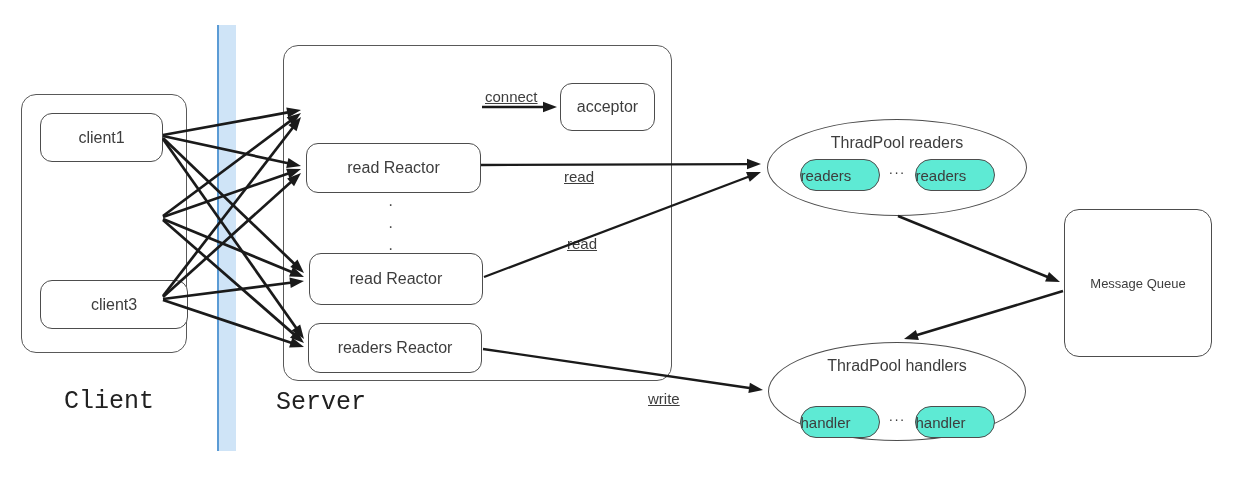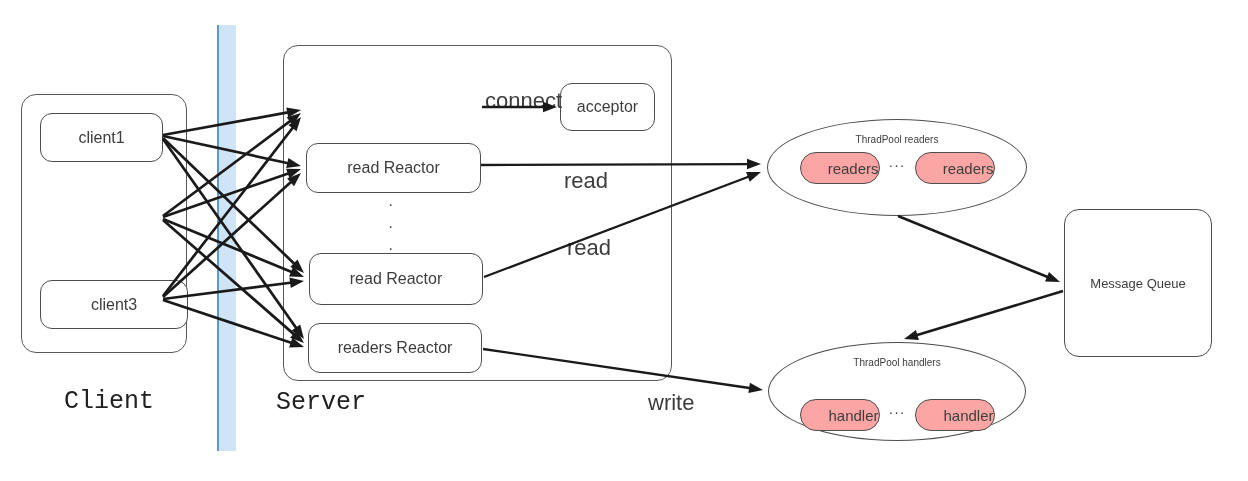--- a/index.html
+++ b/index.html
@@ -36,60 +36,61 @@
     position: absolute;
     border: 1.6px solid #4d4d4d;
     border-radius: 50%;
     background: #ffffff;
     display: flex;
     flex-direction: column;
     align-items: center;
   }
   .ellipse .pool-title {
     margin-top: 14px;
-    font-size: 10px;
+    font-size: 16px;
     color: #3d3d3d;
   }
   .worker-row {
     display: flex;
     align-items: center;
     gap: 9px;
     margin-top: 7px;
   }
   .worker {
     width: 80px;
     height: 32px;
     border: 1.6px solid #4d4d4d;
     border-radius: 16px;
-    background: #fca5a5;
-    display: flex;
-    align-items: center;
-    justify-content: flex-end;
+    background: #5eead4;
+    display: flex;
+    align-items: center;
+    justify-content: flex-start;
     font-size: 15px;
     color: #3d3d3d;
   }
   .hdots {
     font-size: 14px;
     letter-spacing: 1px;
     color: #3d3d3d;
     line-height: 10px;
     padding-bottom: 6px;
   }
   .group-label {
     position: absolute;
     font-size: 25px;
     color: #212121;
     font-family: Liberation Mono, monospace;
   }
   .edge-label {
     position: absolute;
-    font-size: 22px;
+    font-size: 15px;
     color: #3d3d3d;
     background: transparent;
     white-space: nowrap;
+    text-decoration: underline;
   }
   .vdots {
     position: absolute;
     white-space: pre;
     font-size: 16px;
     line-height: 22px;
     color: #4d4d4d;
     text-align: center;
   }
   #band {

